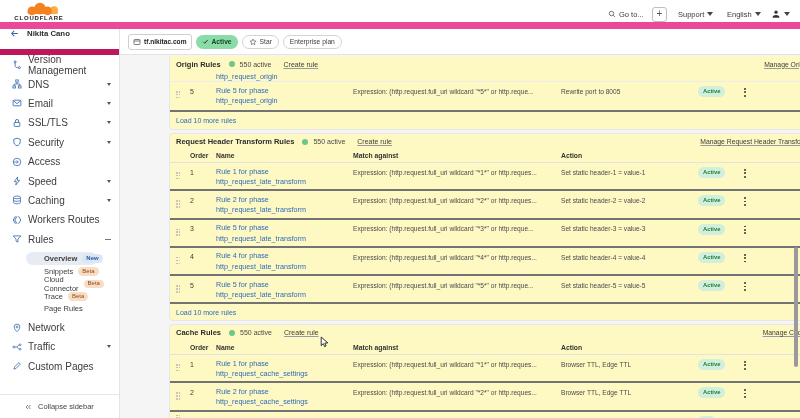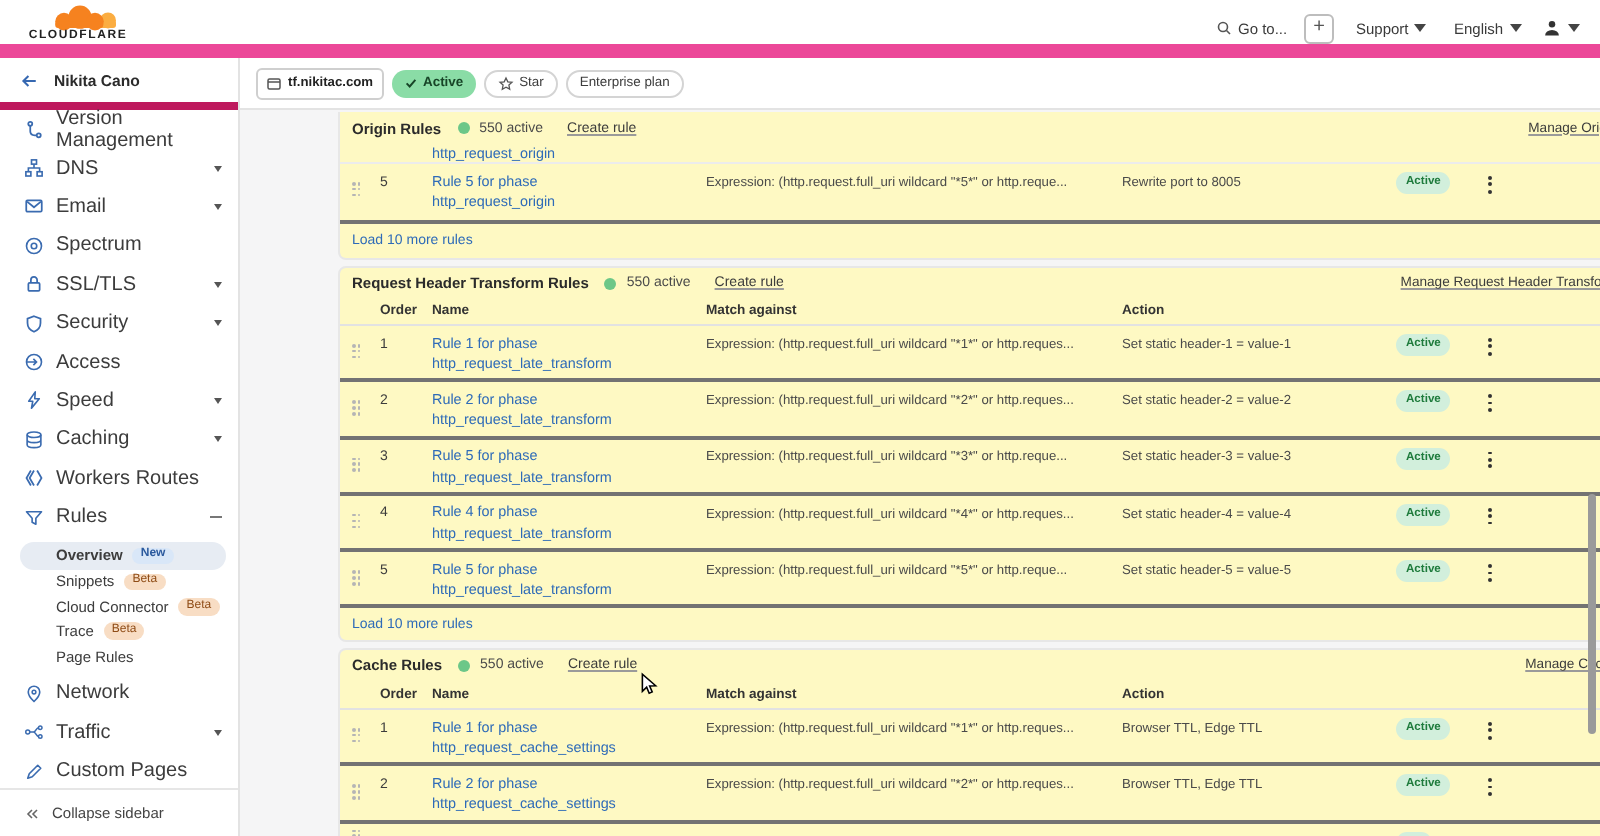--- a/index.html
+++ b/index.html
@@ -8,35 +8,35 @@
 svg{display:block}
 
 .topbar{position:absolute;left:0;top:0;width:800px;height:29px;background:#fff;border-bottom:7px solid #ec4899;z-index:6}
 .logo{position:absolute;left:8px;top:2px;width:62px;height:24px}
 .logo .word{position:absolute;left:0;top:13px;width:62px;text-align:center;font-size:6px;font-weight:700;letter-spacing:0.8px;color:#222}
 .tr-item{position:absolute;top:0;height:28px;display:flex;align-items:center;font-size:7.5px;color:#3a3a3a;gap:3px}
 .caret{width:0;height:0;border-left:3px solid transparent;border-right:3px solid transparent;border-top:4px solid #444;display:inline-block}
 .plusbox{position:absolute;left:652px;top:7px;width:15px;height:15px;border:1px solid #bdbdbd;border-radius:3px;color:#555;font-size:10px;line-height:12px;text-align:center}
 
 .sidebar{position:absolute;left:0;top:29px;width:120px;height:389px;background:#fff;border-right:1px solid #e3e3e3;z-index:5}
-.account{height:26px;border-bottom:4px solid #be185d;display:flex;align-items:center;padding-left:10px;gap:8px}
+.account{height:26px;border-bottom:6px solid #be185d;display:flex;align-items:flex-start;padding-left:10px;gap:8px}
 .account .name{font-size:7.8px;font-weight:700;color:#2b2b2b}
 .nav{position:absolute;top:26px;left:0;right:0}
 .nav-item{height:19.4px;display:flex;align-items:center;padding-left:12px;font-size:10px;color:#3c3c3c}
 .nav-item .icn{width:10px;height:10px;margin-right:6px;flex:0 0 10px}
 .nav-item .chev{margin-left:auto;margin-right:8px;display:flex;align-items:center}
 .chev-down{width:0;height:0;border-left:2.8px solid transparent;border-right:2.8px solid transparent;border-top:3.6px solid #555;display:inline-block}
 .chev-minus{width:6px;height:1.4px;background:#777;display:inline-block}
 .sub-item{height:12.4px;display:flex;align-items:center;padding-left:28px;font-size:7.5px;color:#3c3c3c}
-.sub-wrap{margin:3px 0}
+.sub-wrap{margin:3px 16px}
 .sub-item.sel{background:#e7ecf3;border-radius:7px;margin-left:10px;margin-right:6px;padding-left:18px;font-weight:700;height:13.4px}
 .mini-badge{margin-left:5px;font-size:6px;padding:0.5px 4px;border-radius:5px;line-height:7.5px}
 .b-new{background:#d9e7f8;color:#2b5a9e}
 .b-beta{background:#f8ddc4;color:#8f4c16}
-.collapse{position:absolute;left:0;bottom:0;width:119px;height:24px;border-top:1px solid #e6e6e6;display:flex;align-items:center;padding-left:12px;gap:6px;font-size:7.5px;color:#444;background:#fff}
+.collapse{position:absolute;left:0;bottom:0;width:119px;height:24px;border-top:1px solid #e6e6e6;display:flex;align-items:center;padding-left:24px;gap:6px;font-size:7.5px;color:#444;background:#fff}
 
 .crumbbar{position:absolute;left:120px;top:29px;width:680px;height:26px;background:#fff;border-bottom:1px solid #e3e3e3;z-index:4}
 .crumb-inner{display:flex;align-items:center;height:100%;padding-left:8px;gap:4px}
 .domainbox{display:flex;align-items:center;gap:3px;border:1px solid #cfcfcf;border-radius:3px;height:16px;padding:0 4px;font-size:6.6px;font-weight:600;color:#222}
 .pill{display:flex;align-items:center;gap:3px;height:14px;border-radius:7px;padding:0 6px;font-size:6.7px;color:#3c3c3c;border:1px solid #d4d4d4;background:#fff}
 .pill.active{background:#8adca6;border:none;color:#174427;font-weight:700}
 
 .content{position:absolute;left:120px;top:55px;width:680px;height:363px;background:#f5f5f6;overflow:hidden}
 .card{position:absolute;left:49px;width:668px;background:#fef9c3;border:1px solid #e7e7e7;border-radius:4px;overflow:hidden}
 .sec-head{display:flex;align-items:center;padding:0 8px 0 6px}
@@ -139,27 +139,20 @@
           <rect x="1.8" y="3.5" width="12.4" height="9" rx="1" fill="none" stroke="#3a6bb0" stroke-width="1.4"></rect>
           <path d="M2.5 4.5 L8 9 L13.5 4.5" fill="none" stroke="#3a6bb0" stroke-width="1.4"></path>
         </svg>
         <span>Email</span>
         <span class="chev">
           <span class="chev-down"></span>
         </span>
       </div>
       <div class="nav-item">
         <svg class="icn" viewBox="0 0 16 16">
-          <circle cx="8" cy="8" r="6" fill="none" stroke="#3a6bb0" stroke-width="1.3"></circle>
-          <circle cx="8" cy="8" r="2.2" fill="none" stroke="#3a6bb0" stroke-width="1.3"></circle>
-        </svg>
-        <span>Spectrum</span>
-      </div>
-      <div class="nav-item">
-        <svg class="icn" viewBox="0 0 16 16">
           <rect x="3.5" y="7" width="9" height="6.5" rx="1" fill="none" stroke="#3a6bb0" stroke-width="1.4"></rect>
           <path d="M5.5 7 V4.8 a2.5 2.5 0 0 1 5 0 V7" fill="none" stroke="#3a6bb0" stroke-width="1.4"></path>
         </svg>
         <span>SSL/TLS</span>
         <span class="chev">
           <span class="chev-down"></span>
         </span>
       </div>
       <div class="nav-item">
         <svg class="icn" viewBox="0 0 16 16">

